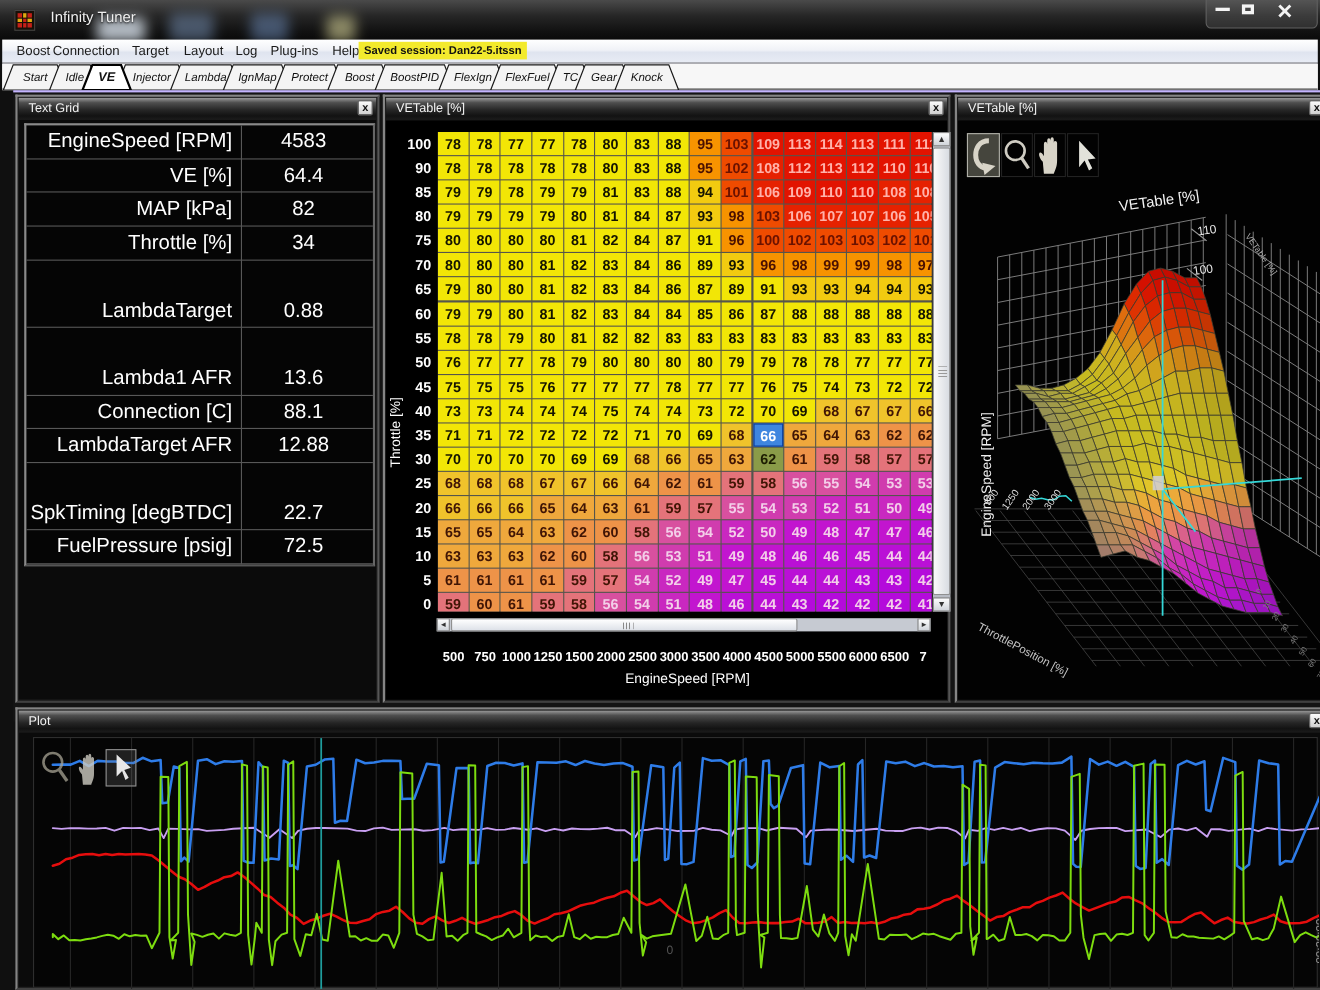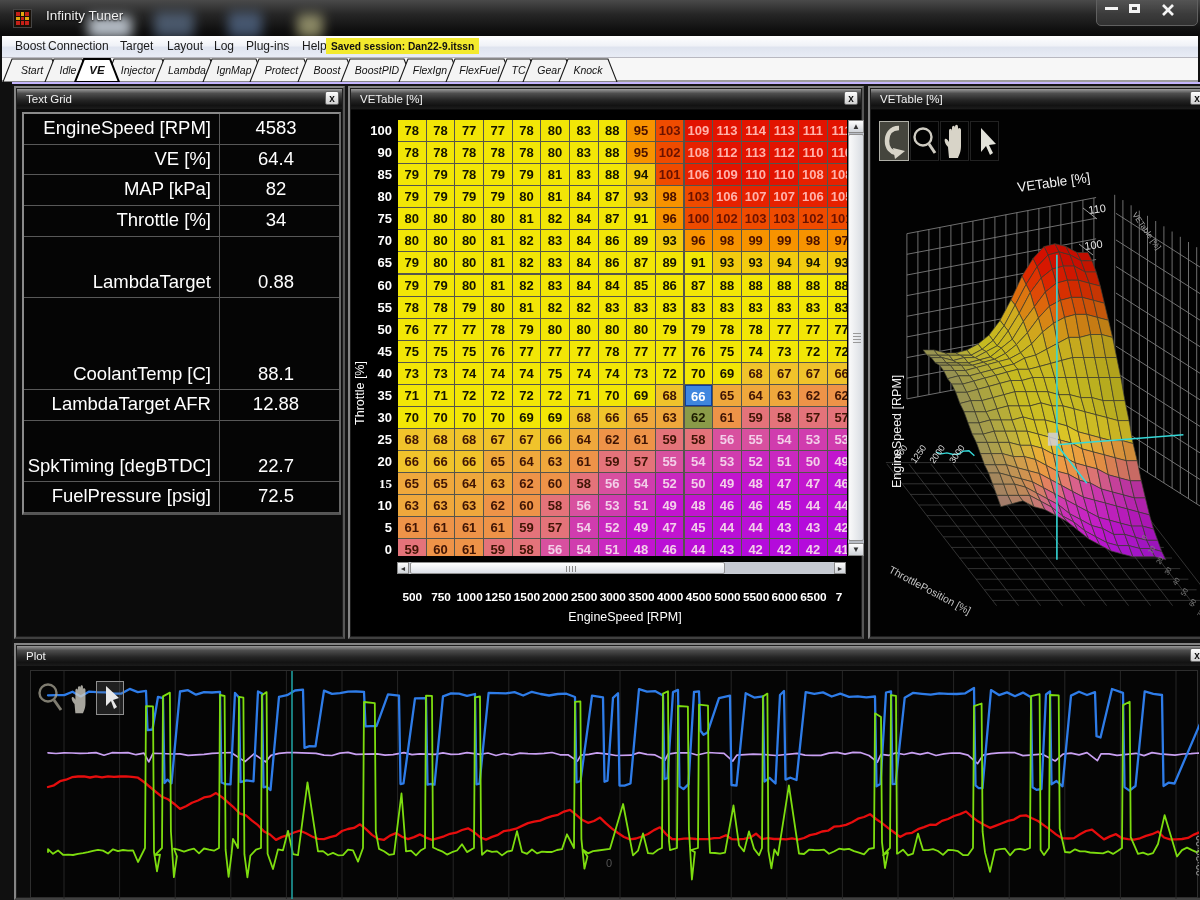--- a/index.html
+++ b/index.html
@@ -69,21 +69,21 @@
     </div>
   </div>
   <div id="menu">
     <span class="m" style="left:13px">Boost</span>
     <span class="m" style="left:46px">Connection</span>
     <span class="m" style="left:118px">Target</span>
     <span class="m" style="left:165px">Layout</span>
     <span class="m" style="left:212px">Log</span>
     <span class="m" style="left:244px">Plug-ins</span>
     <span class="m" style="left:300px">Help</span>
-    <span id="saved">Saved session: Dan22-9.itssn</span>
+    <span id="saved">Saved session: Dan22-5.itssn</span>
   </div>
   <div id="tabs">
       <svg width="1196" height="24" style="position:absolute;left:0;top:0">
         <rect x="0" y="0" width="1196" height="24" fill="#f7f7f7"></rect>
         <line x1="0" y1="23" x2="1196" y2="23" stroke="#444" stroke-width="1.2"></line>
         <polygon points="1,24 10,1 50,1 59,24" fill="#f4f4f4" stroke="#1a1a1a" stroke-width="1.1"></polygon>
         <polygon points="43,24 52,1 80,1 89,24" fill="#f4f4f4" stroke="#1a1a1a" stroke-width="1.1"></polygon>
         <polygon points="103,24 112,1 160,1 169,24" fill="#f4f4f4" stroke="#1a1a1a" stroke-width="1.1"></polygon>
         <polygon points="153,24 162,1 208,1 217,24" fill="#f4f4f4" stroke="#1a1a1a" stroke-width="1.1"></polygon>
         <polygon points="201,24 210,1 254,1 263,24" fill="#f4f4f4" stroke="#1a1a1a" stroke-width="1.1"></polygon>
@@ -131,22 +131,26 @@
             <span class="tgv">82</span>
           </div>
           <div class="tgr" style="top:92.1px;height:30.7px">
             <span class="tgl">Throttle [%]</span>
             <span class="tgv">34</span>
           </div>
           <div class="tgr" style="top:153.5px;height:30.7px">
             <span class="tgl">LambdaTarget</span>
             <span class="tgv">0.88</span>
           </div>
+          <div class="tgr" style="top:214.9px;height:30.7px">
+            <span class="tgl">Lambda1 AFR</span>
+            <span class="tgv">13.6</span>
+          </div>
           <div class="tgr" style="top:245.6px;height:30.7px">
-            <span class="tgl">CoolantTemp [C]</span>
+            <span class="tgl">Connection [C]</span>
             <span class="tgv">88.1</span>
           </div>
           <div class="tgr" style="top:276.3px;height:30.7px">
             <span class="tgl">LambdaTarget AFR</span>
             <span class="tgv">12.88</span>
           </div>
           <div class="tgr" style="top:337.7px;height:30.7px">
             <span class="tgl">SpkTiming [degBTDC]</span>
             <span class="tgv">22.7</span>
           </div>
@@ -491,21 +495,21 @@
 <div class="yl" style="top:164.4px;">65</div>
 <div class="yl" style="top:186.5px;">60</div>
 <div class="yl" style="top:208.6px;">55</div>
 <div class="yl" style="top:230.6px;">50</div>
 <div class="yl" style="top:252.7px;">45</div>
 <div class="yl" style="top:274.8px;">40</div>
 <div class="yl" style="top:296.8px;">35</div>
 <div class="yl" style="top:318.9px;">30</div>
 <div class="yl" style="top:341.0px;">25</div>
 <div class="yl" style="top:363.1px;">20</div>
-<div class="yl" style="top:385.1px;font-family:Liberation Serif, serif;">15</div>
+<div class="yl" style="top:385.1px;">15</div>
 <div class="yl" style="top:407.2px;">10</div>
 <div class="yl" style="top:429.3px;">5</div>
 <div class="yl" style="top:451.3px;">0</div>
 <div class="xl" style="left:38.0px;width:48.6px;">500</div>
 <div class="xl" style="left:66.7px;width:48.6px;">750</div>
 <div class="xl" style="left:95.3px;width:48.6px;">1000</div>
 <div class="xl" style="left:123.9px;width:48.6px;">1250</div>
 <div class="xl" style="left:152.6px;width:48.6px;">1500</div>
 <div class="xl" style="left:181.2px;width:48.6px;">2000</div>
 <div class="xl" style="left:209.9px;width:48.6px;">2500</div>

